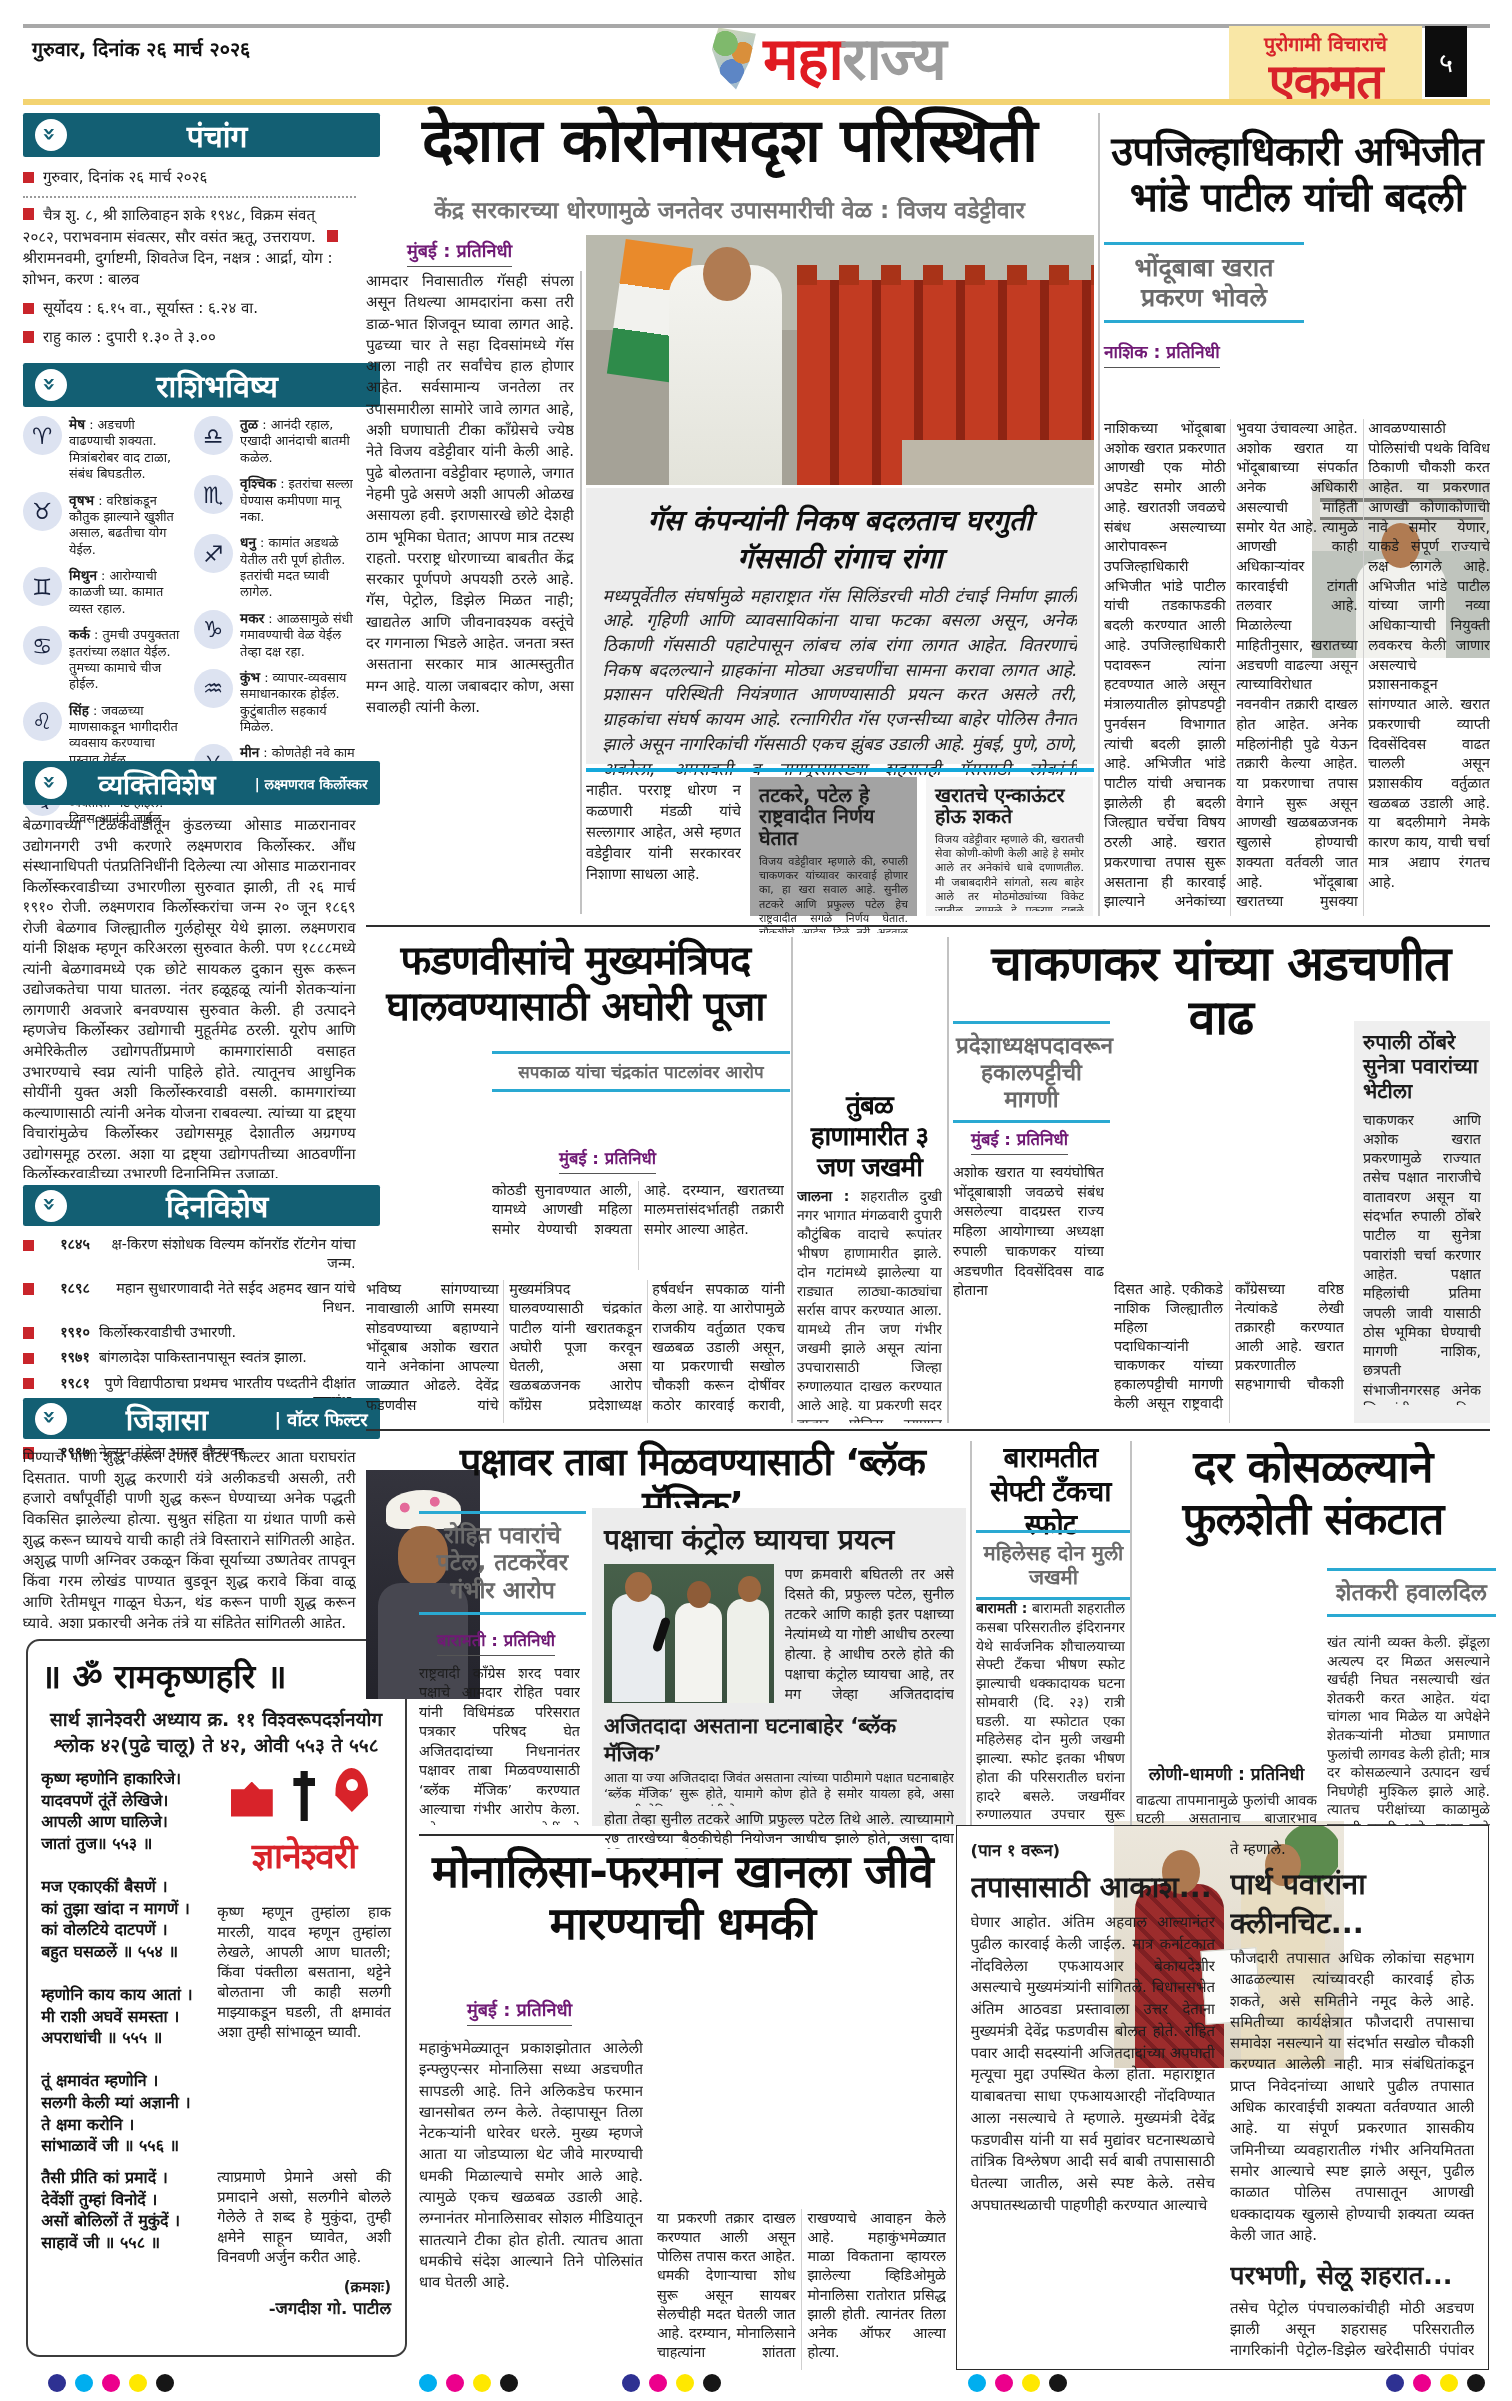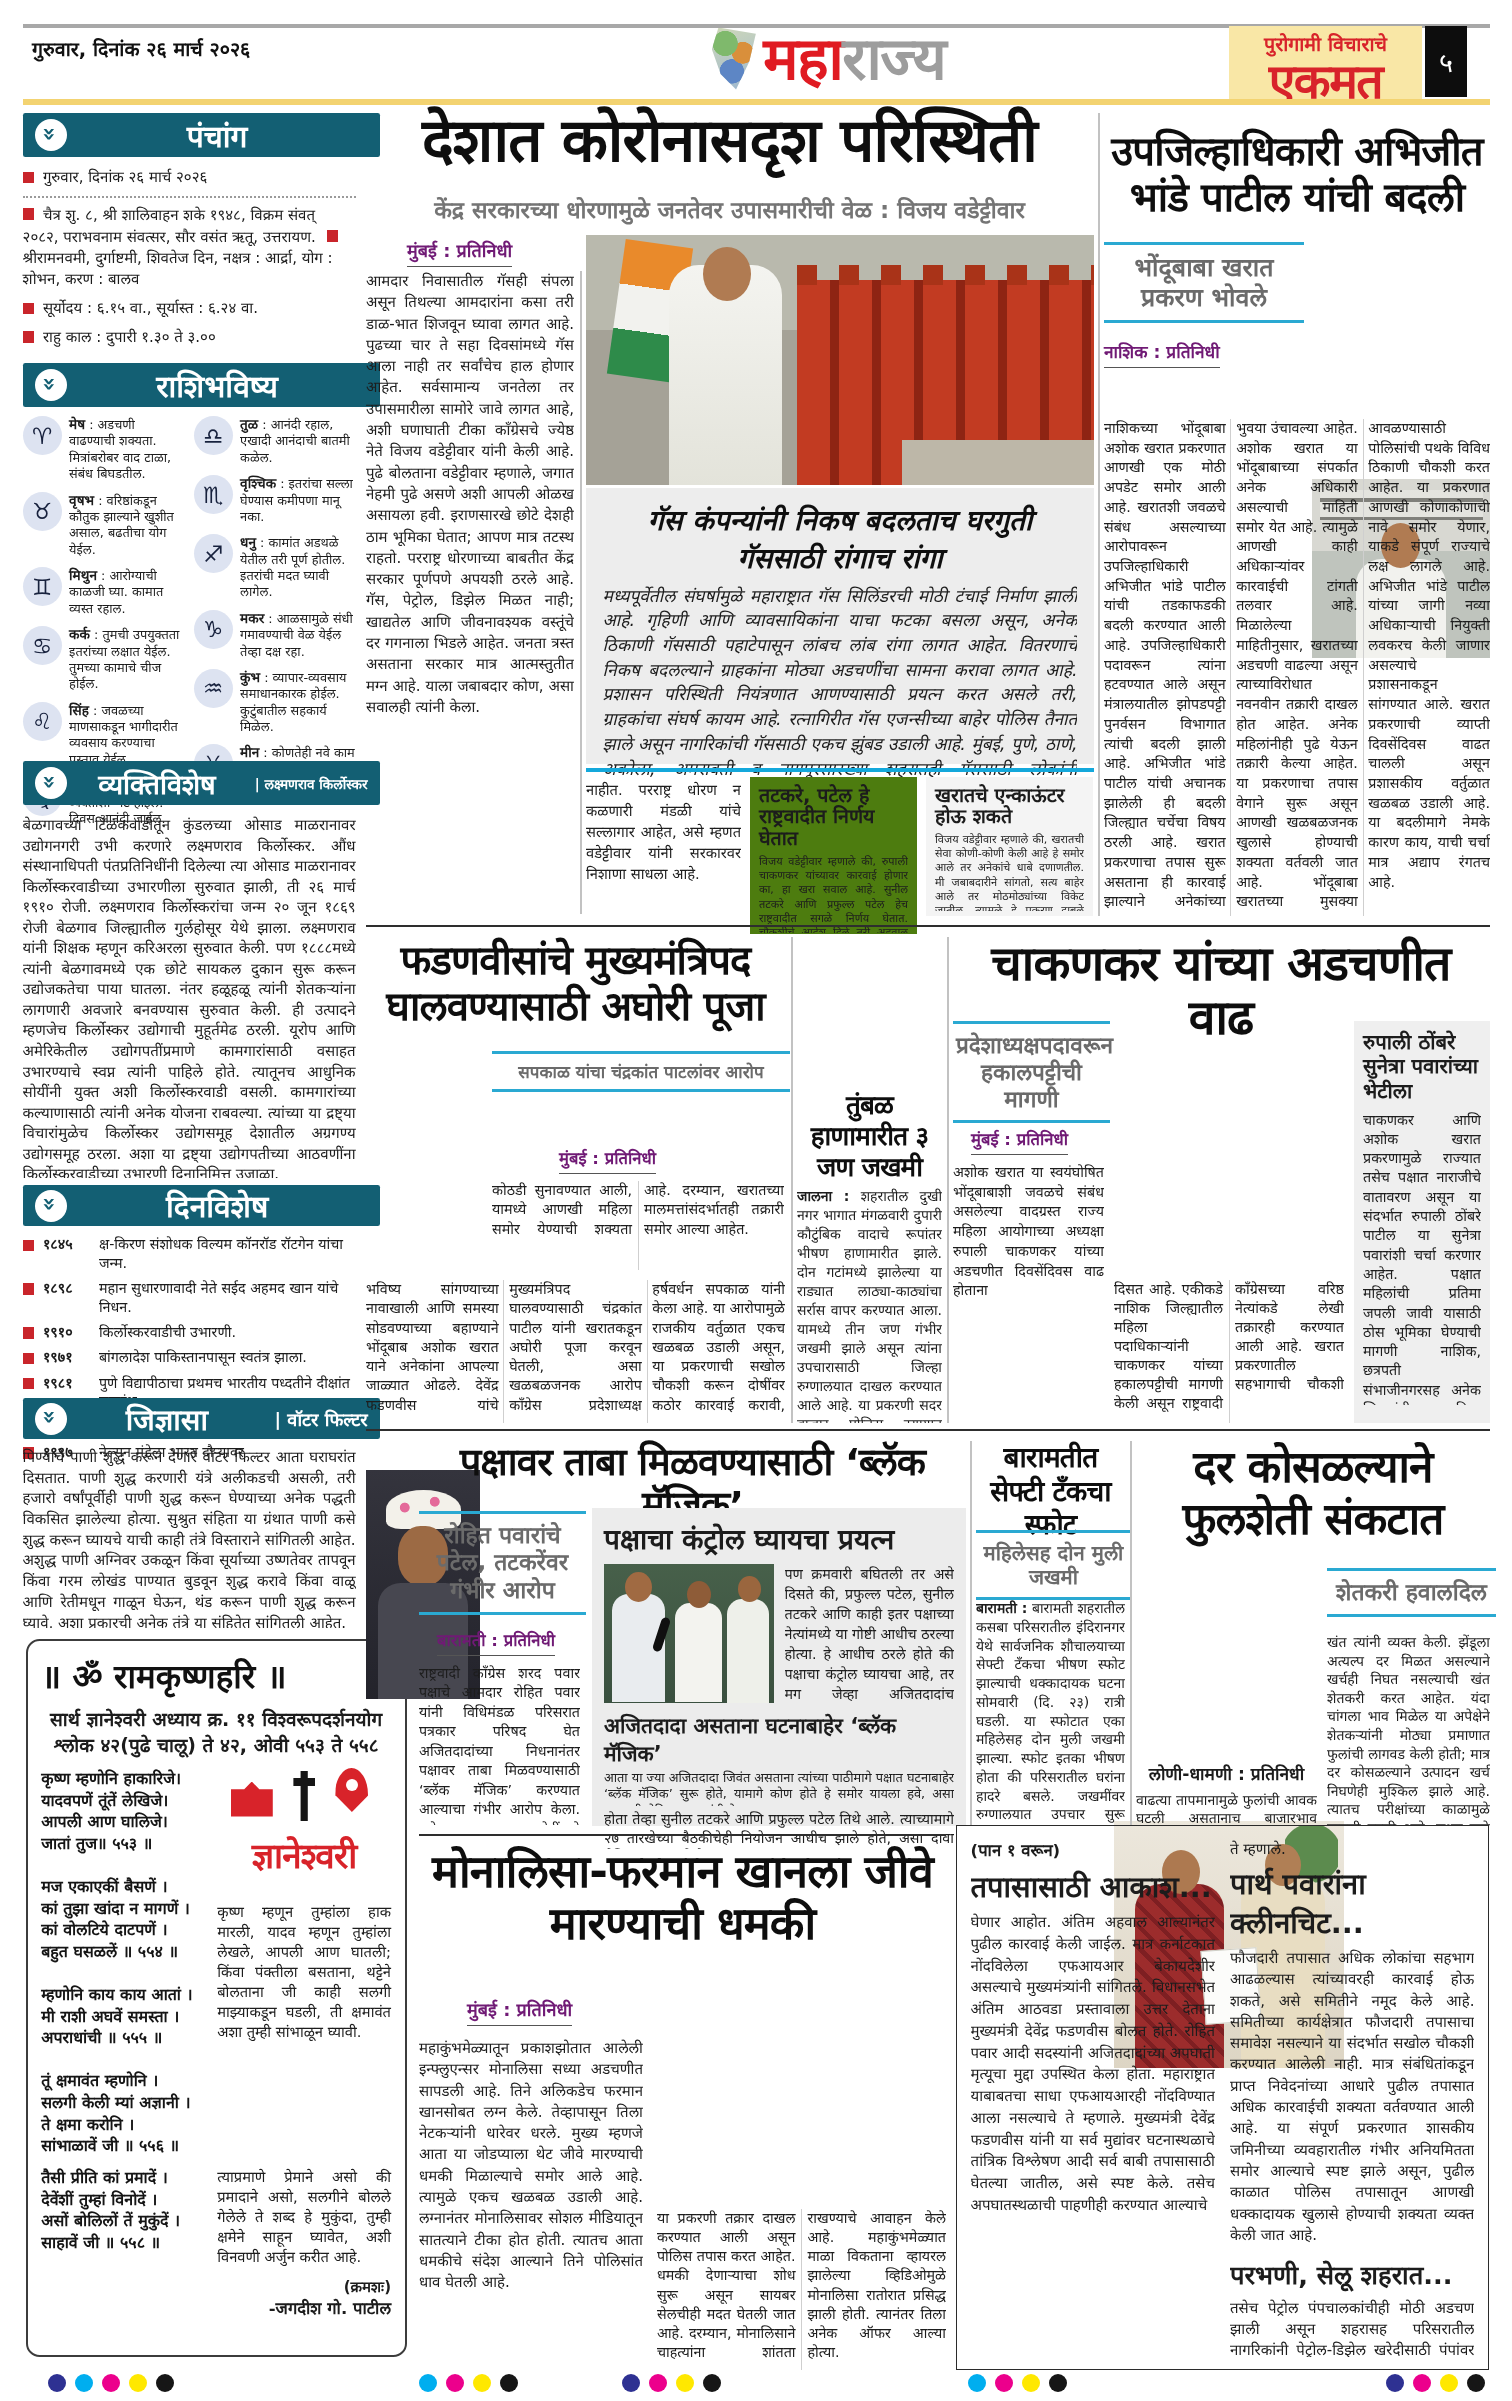--- a/index.html
+++ b/index.html
@@ -19,21 +19,21 @@
   .hdr-title{font-weight:bold;font-size:30px;margin:0 auto;}
   .hdr-sub{font-size:18px;font-weight:bold;margin-left:7.5px;}
   .bullet{display:inline-block;width:11.3px;height:11.3px;background:#c9252b;margin-right:9px;flex:0 0 11.3px;margin-top:4.5px;}
   .prow{display:flex;margin-bottom:7.5px;font-size:15px;line-height:1.42;}
   .dotted{border-top:2.3px dotted #9a9a9a;margin:6px 0;}
   .zrow{display:flex;gap:7.5px;margin-bottom:9px;}
   .zicon{width:39px;height:39px;border-radius:50%;background:#dde3f1;color:#17213d;
          display:flex;align-items:center;justify-content:center;font-size:22.6px;flex:0 0 39px;}
   .ztext{font-size:12.8px;line-height:1.28;}
   .ztext b{font-size:13.6px;}
-  .dinrow{display:flex;font-size:14.3px;line-height:1.3;margin-bottom:6.8px;}
+  .dinrow{display:flex;font-size:14.3px;line-height:1.3;margin-bottom:6.8px;text-align:right;}
   .dinrow .yr{font-weight:bold;margin-right:9px;flex:0 0 47px;}
   .photo{position:relative;overflow:hidden;background:#cfcfc6;}
   .graybox{background:#ececec;}
   .capbox{background:#ededed;}
   .vrule{background:#c2c2c2;width:1.5px;}
   .hdiv{background:#2e2e2e;height:2.3px;}
   .cyanrule{background:#14a8db;height:3.8px;}
   .dot{width:18px;height:18px;border-radius:50%;display:inline-block;margin-right:9px;}
   .cols2{column-count:2;column-gap:12px;column-rule:0.8px solid #cfcfcf;}
   .cols3{column-count:3;column-gap:10.5px;column-rule:0.8px solid #cfcfcf;}
@@ -279,21 +279,21 @@
     <div style="position:absolute;left:316px;bottom:0;right:0;height:45px;background:#bdb7a8;"></div>
   </div>
 
   <div class="abs capbox" style="left:586px;top:488px;width:508px;height:276px;padding:12px 16.6px;box-sizing:border-box;font-style:italic;">
     <div style="font-size:28px;font-weight:800;text-align:center;color:#0f0f0f;margin-bottom:7.5px;">गॅस कंपन्यांनी निकष बदलताच घरगुती गॅससाठी रांगाच रांगा</div>
     <div class="jtext clip" style="font-size:17.3px;line-height:1.43;height:197px;">मध्यपूर्वेतील संघर्षामुळे महाराष्ट्रात गॅस सिलिंडरची मोठी टंचाई निर्माण झाली आहे. गृहिणी आणि व्यावसायिकांना याचा फटका बसला असून, अनेक ठिकाणी गॅससाठी पहाटेपासून लांबच लांब रांगा लागत आहेत. वितरणाचे निकष बदलल्याने ग्राहकांना मोठ्या अडचणींचा सामना करावा लागत आहे. प्रशासन परिस्थिती नियंत्रणात आणण्यासाठी प्रयत्न करत असले तरी, ग्राहकांचा संघर्ष कायम आहे.  रत्नागिरीत गॅस एजन्सीच्या बाहेर पोलिस तैनात झाले असून नागरिकांची गॅससाठी एकच झुंबड उडाली आहे. मुंबई, पुणे, ठाणे, अकोला, अमरावती व नागपूरसारख्या शहरातही गॅससाठी लोकांनी एजन्सीसमोर एकच गर्दी केली आहे.</div>
   </div>
   <div class="abs cyanrule" style="left:586px;top:768px;width:508px;"></div>
 
   <div class="abs jtext clip" style="left:586px;top:780px;width:155px;height:134px;font-size:14.7px;line-height:1.42;">नाहीत. परराष्ट्र धोरण न कळणारी मंडळी यांचे सल्लागार आहेत, असे म्हणत वडेट्टीवार यांनी सरकारवर निशाणा साधला आहे.</div>
-  <div class="abs graybox" style="left:750px;top:777px;width:167px;height:157px;padding:7.5px 9px;box-sizing:border-box;background:#4d7c0f;">
+  <div class="abs graybox" style="left:750px;top:777px;width:167px;height:139px;padding:7.5px 9px;box-sizing:border-box;background:#a3a3a3;">
     <div style="font-weight:800;font-size:19.6px;line-height:1.12;margin-bottom:4.5px;">तटकरे, पटेल हे राष्ट्रवादीत निर्णय घेतात</div>
     <div class="jtext clip" style="font-size:11px;line-height:1.3;height:78px;">विजय वडेट्टीवार म्हणाले की, रुपाली चाकणकर यांच्यावर कारवाई होणार का, हा खरा सवाल आहे. सुनील तटकरे आणि प्रफुल्ल पटेल हेच राष्ट्रवादीत सगळे निर्णय घेतात. चौकशीचे आदेश दिले तरी अहवाल कधी येणार हे तेच ठरवतील. चाकणकर वाचणार की जाणार हेही हेच दोघे ठरवणार, असा टोला त्यांनी लगावला.</div>
   </div>
   <div class="abs" style="left:926px;top:777px;width:167px;height:139px;padding:7.5px 9px;box-sizing:border-box;background:#f4f4f4;">
     <div style="font-weight:800;font-size:19.6px;line-height:1.12;margin-bottom:4.5px;">खरातचे एन्काऊंटर होऊ शकते</div>
     <div class="jtext clip" style="font-size:11px;line-height:1.3;height:78px;">विजय वडेट्टीवार म्हणाले की, खरातची सेवा कोणी-कोणी केली आहे हे समोर आले तर अनेकांचे धाबे दणाणतील. मी जबाबदारीने सांगतो, सत्य बाहेर आले तर मोठमोठ्यांच्या विकेट जातील. त्यामुळे हे प्रकरण दाबले जाईल. सोयीने चौकशी होईल. मला वाटते, खरातचे एन्काऊंटर होऊ शकते.</div>
   </div>
 
   <div class="abs vrule" style="left:1098px;top:113px;height:803px;"></div>
   <div class="abs headline" style="left:1104px;top:128px;width:386px;font-size:40px;line-height:1.15;">उपजिल्हाधिकारी अभिजीत भांडे पाटील यांची बदली</div>

